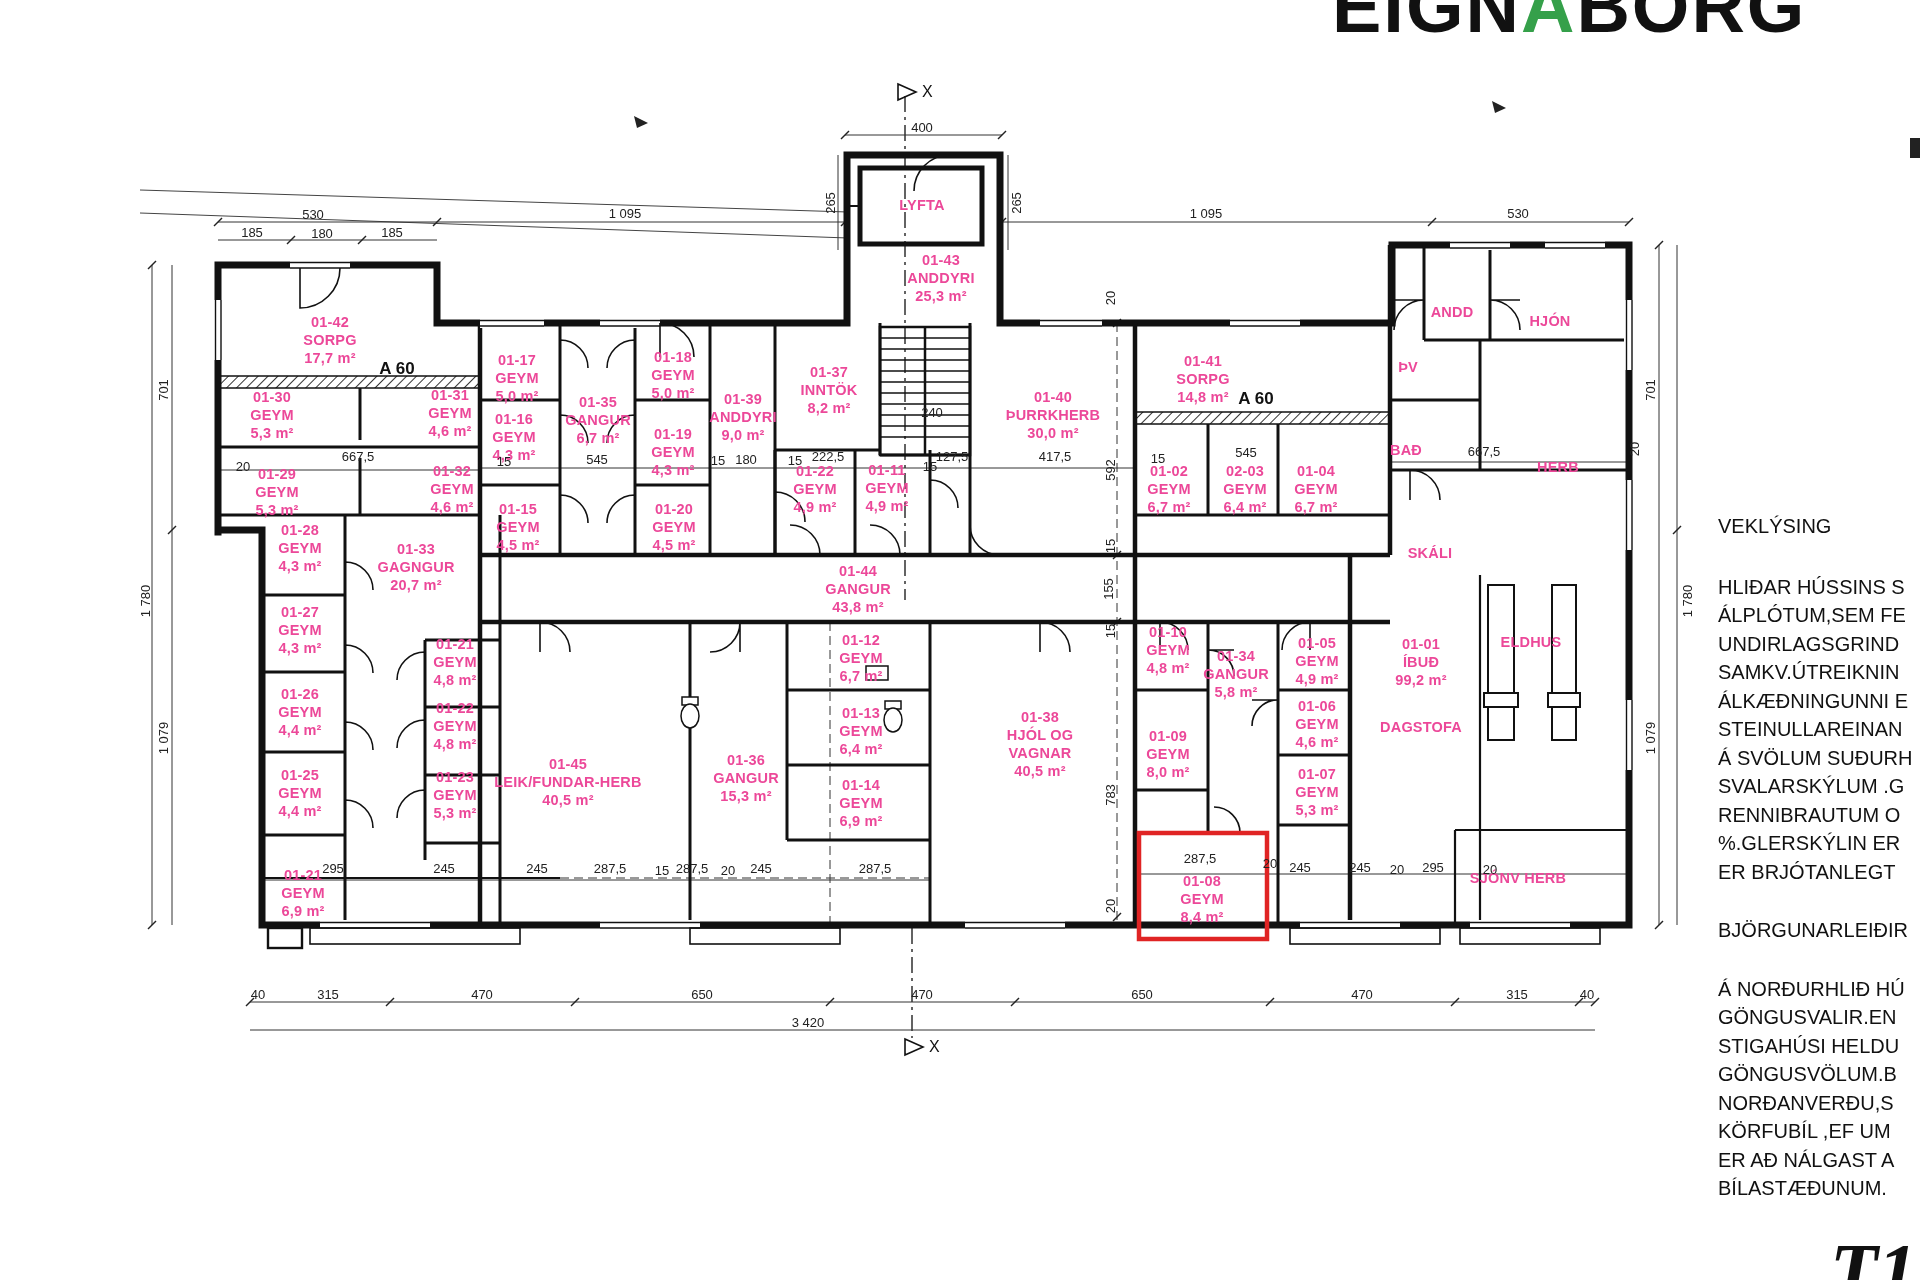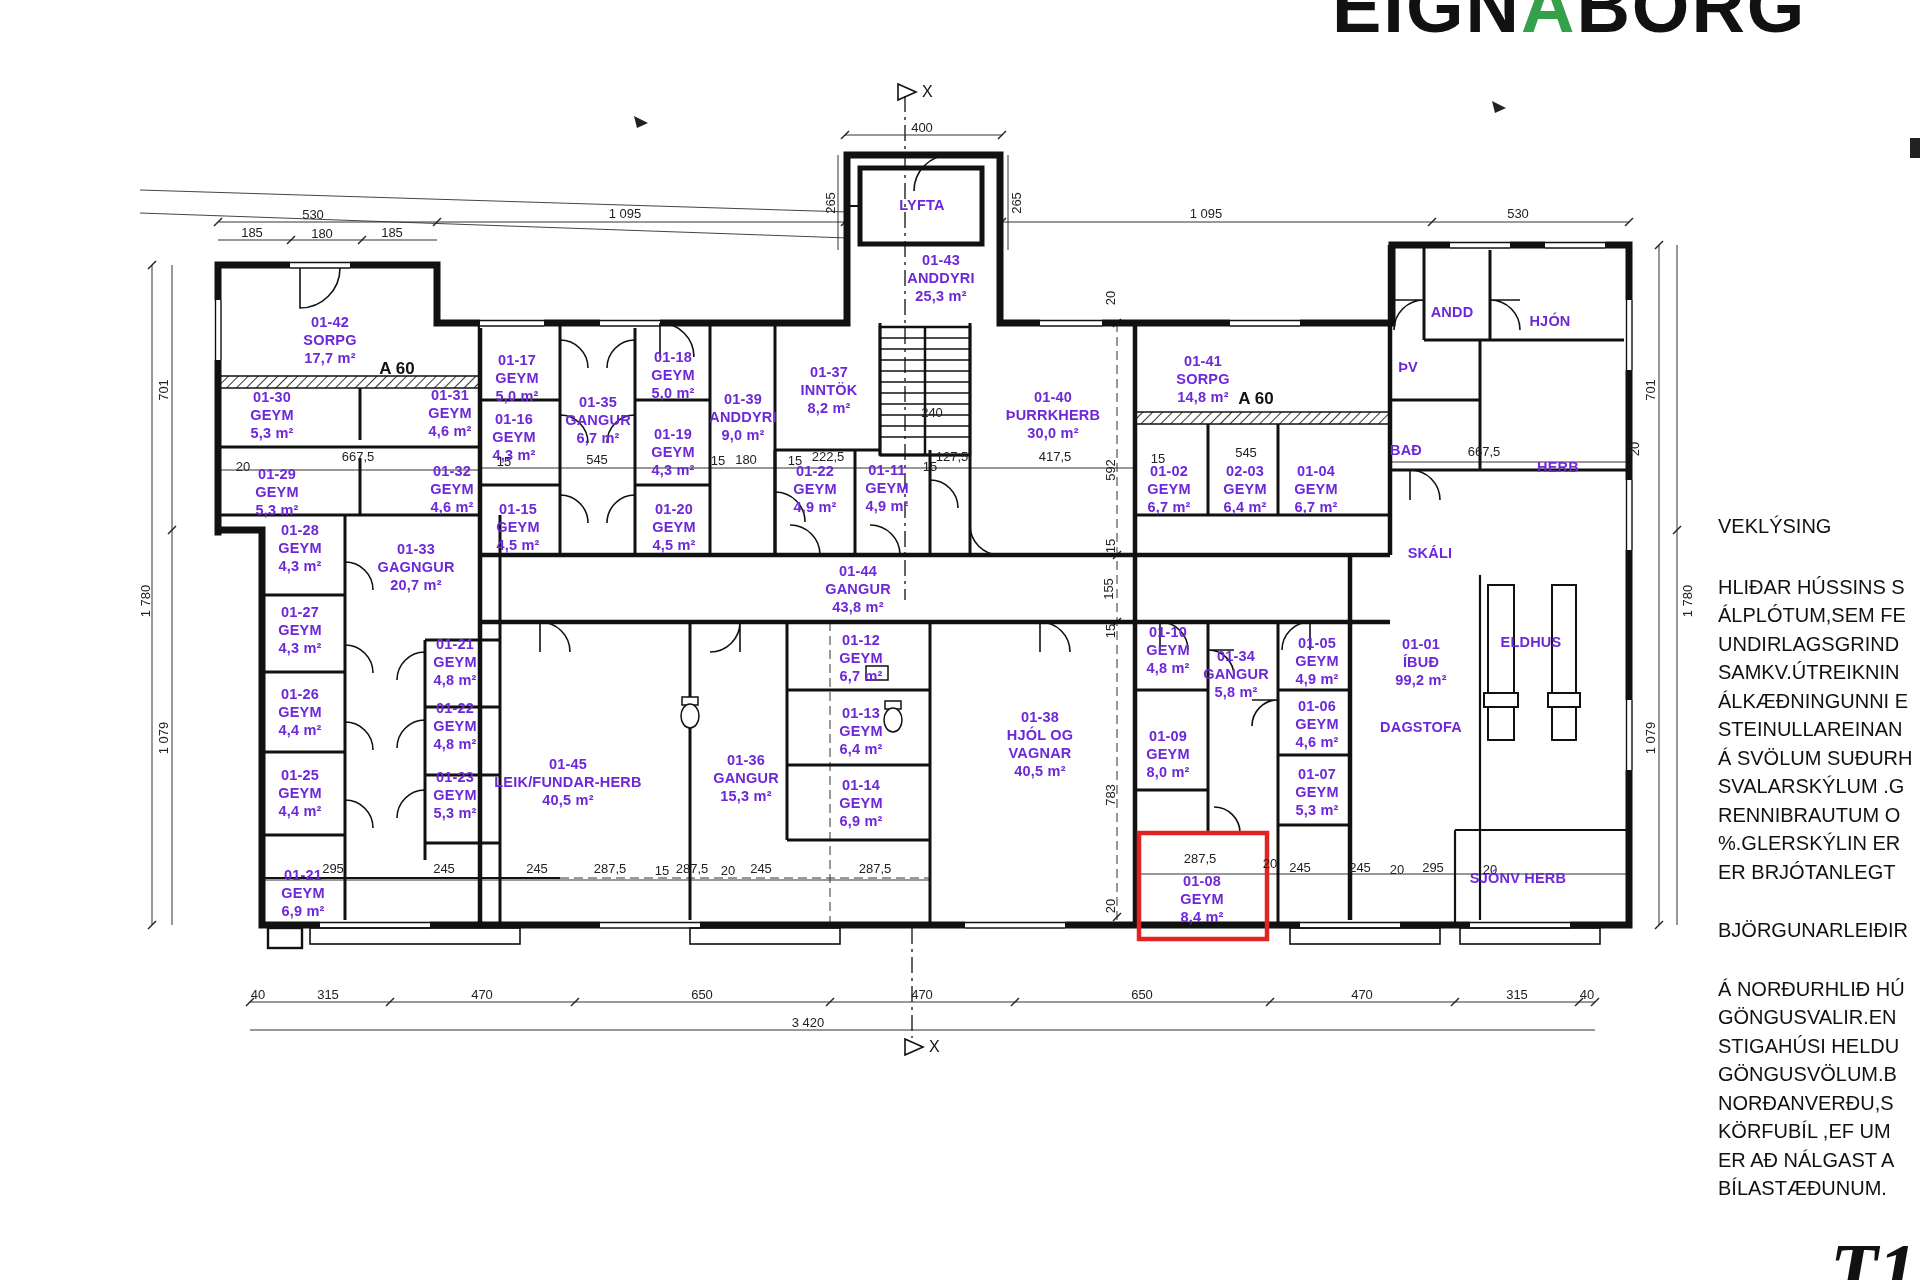--- a/index.html
+++ b/index.html
@@ -1,20 +1,20 @@
 <!DOCTYPE html>
 <html><head>
 <meta charset="utf-8">
 <style>
   html,body{margin:0;padding:0;background:#fff;}
   .canvas{position:relative;width:1920px;height:1280px;background:#ffffff;overflow:hidden;
           font-family:"Liberation Sans",sans-serif;color:#161616;}
   svg.plan{position:absolute;left:0;top:0;}
   .lbl{position:absolute;transform:translate(-50%,-50%);text-align:center;white-space:nowrap;
-       font:700 14.5px/1.25 "Liberation Sans",sans-serif;color:#6d28d9;letter-spacing:.2px;}
+       font:700 14.5px/1.25 "Liberation Sans",sans-serif;color:#ec4899;letter-spacing:.2px;}
   .lbl .rid,.lbl .rname,.lbl .rarea{white-space:nowrap;}
   .lbl.wrapname{white-space:normal;width:100px;}
   .lbl.wrapname .rname{white-space:normal;}
   .dim{position:absolute;transform:translate(-50%,-50%);font:400 13px/1 "Liberation Sans",sans-serif;
        color:#222;white-space:nowrap;}
   .dim.rot{transform:translate(-50%,-50%) rotate(-90deg);}
   .zone{position:absolute;transform:translate(-50%,-50%);font:700 17px/1 "Liberation Sans",sans-serif;color:#111;}
   .marker-x{position:absolute;transform:translate(0,-50%);font:400 16px/1 "Liberation Sans",sans-serif;color:#111;}
   .logo{position:absolute;left:1332px;top:-30px;font:800 74px/1 "Liberation Sans",sans-serif;
         letter-spacing:2px;color:#111;}

